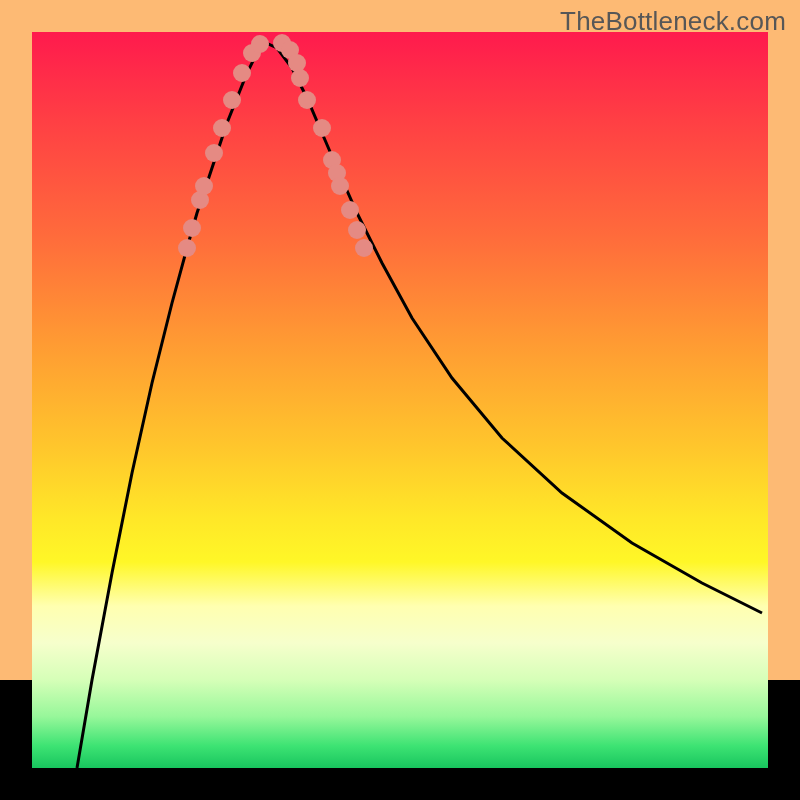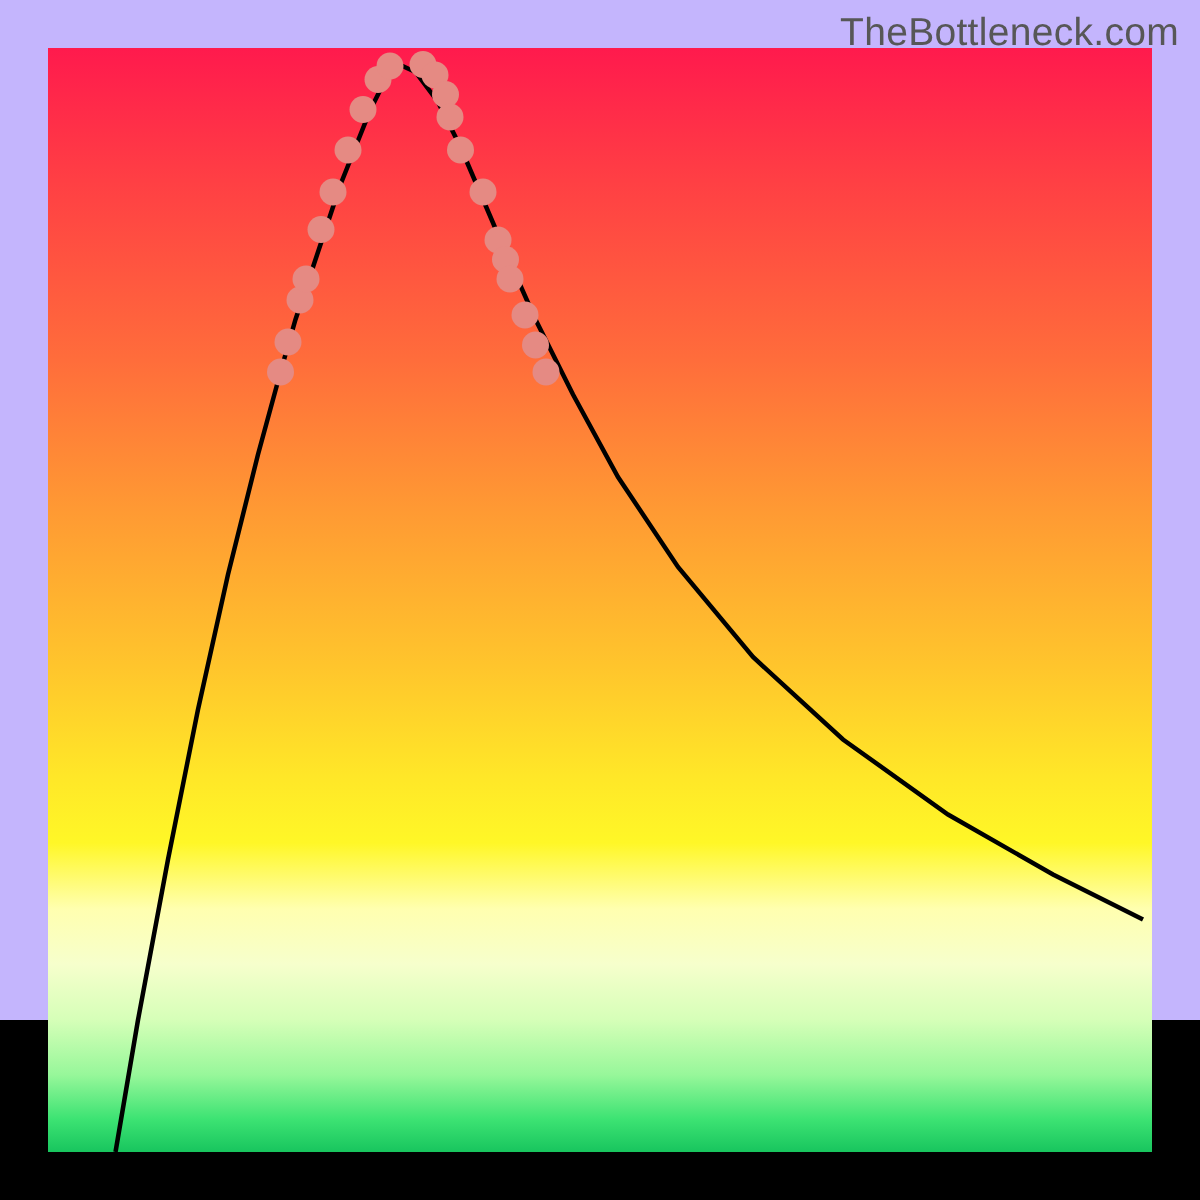--- a/index.html
+++ b/index.html
@@ -10,21 +10,21 @@
     overflow: hidden;
     background: #000;
     font-family: Arial, Helvetica, sans-serif;
   }
   .frame {
     position: absolute;
     left: 0;
     top: 0;
     width: 800px;
     height: 680px;
-    background: #c4b5fd;
+    background: #fdba74;
   }
   .plot {
     position: absolute;
     left: 32px;
     top: 32px;
     width: 736px;
     height: 736px;
     background: linear-gradient(to bottom,
       #ff1a4d 0%,
       #ff3f44 12%,

